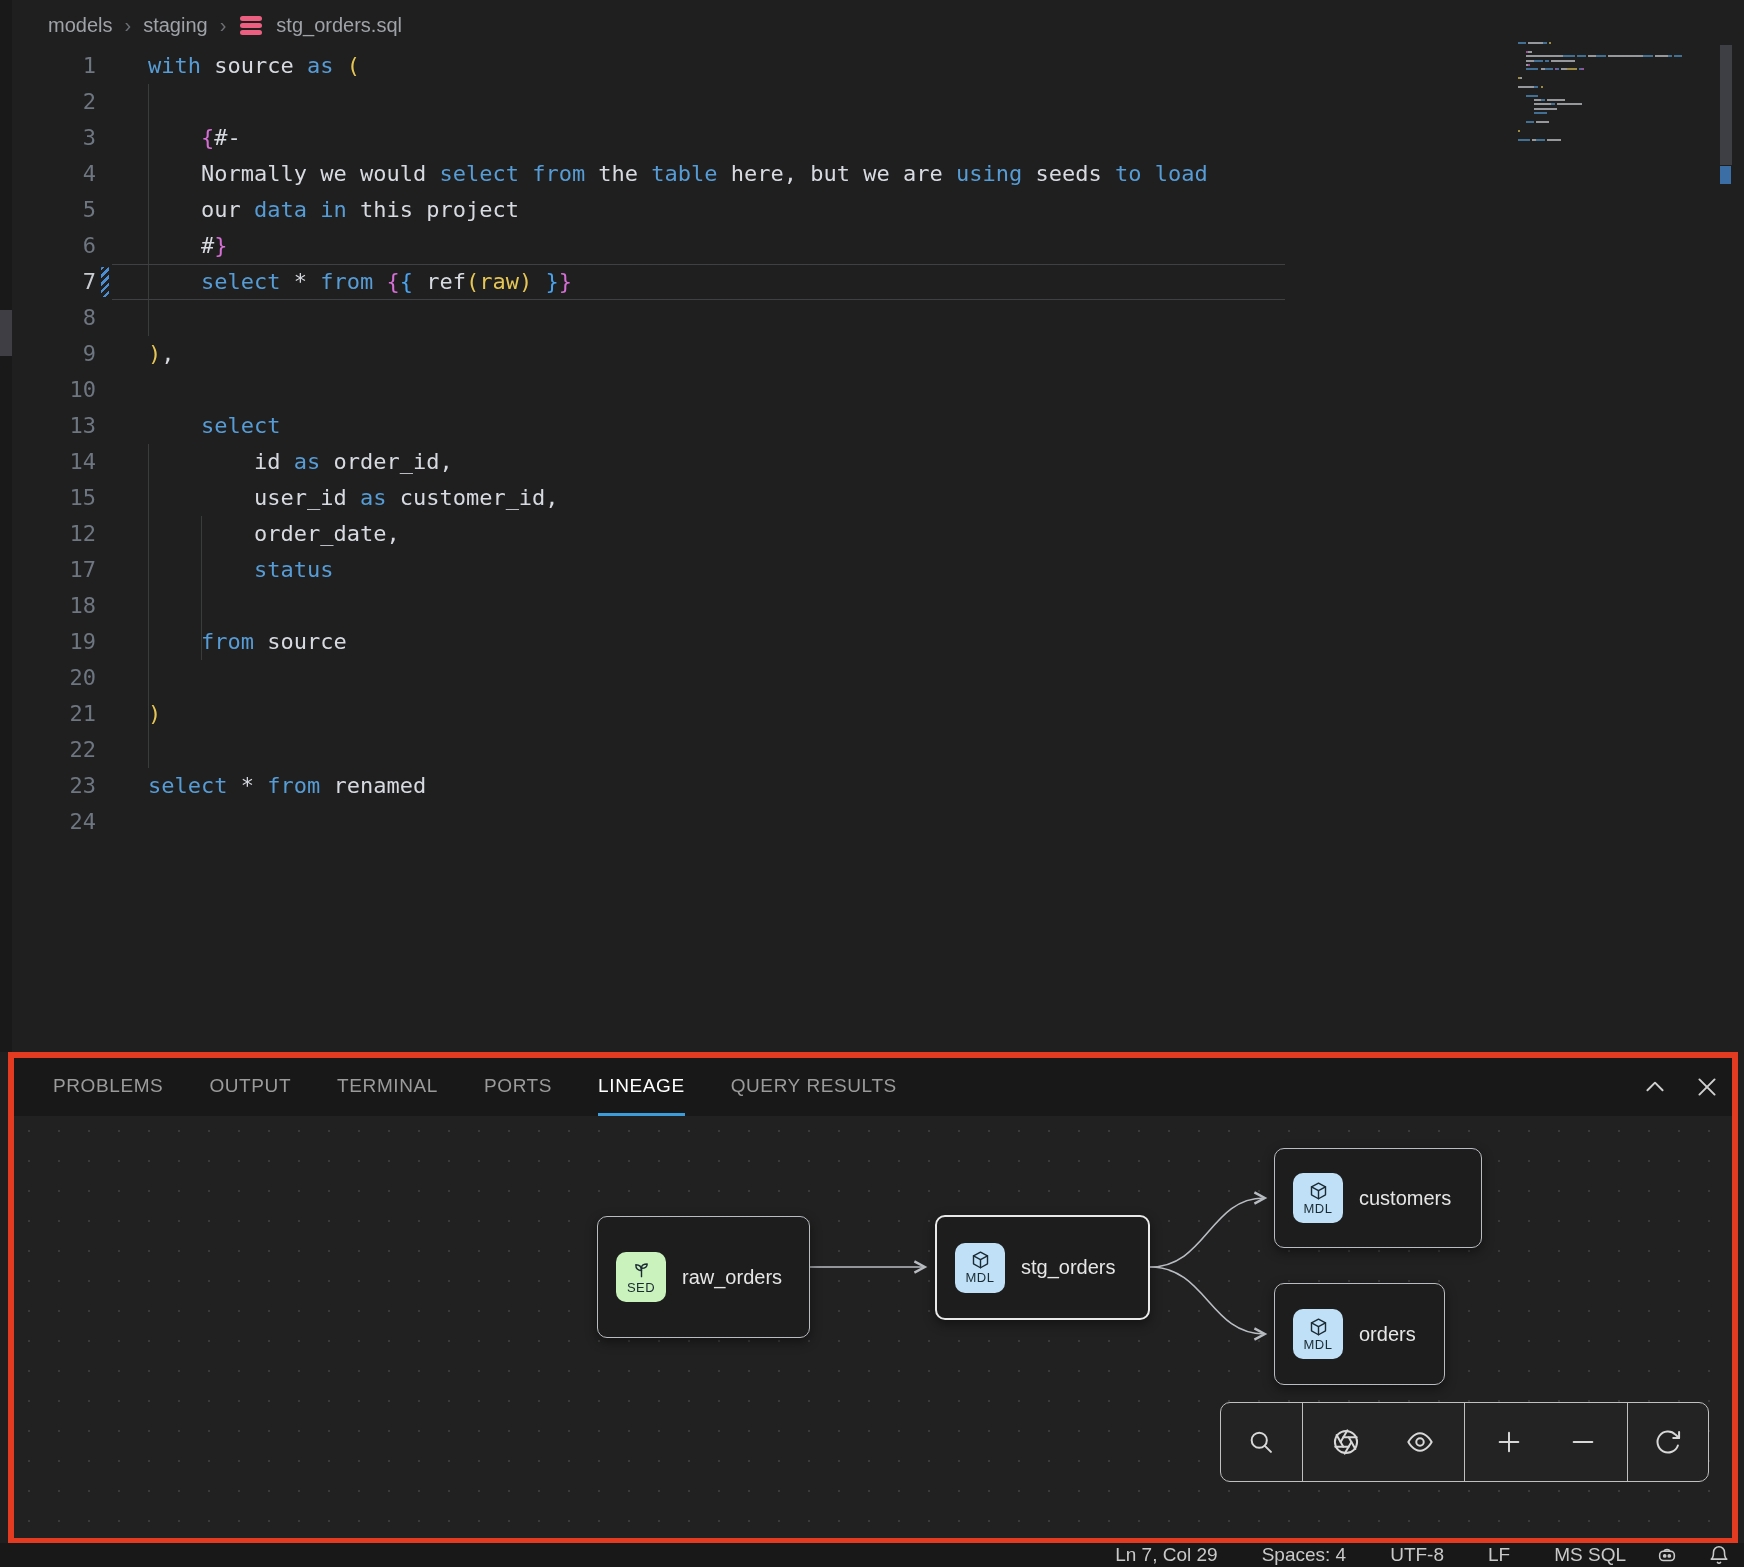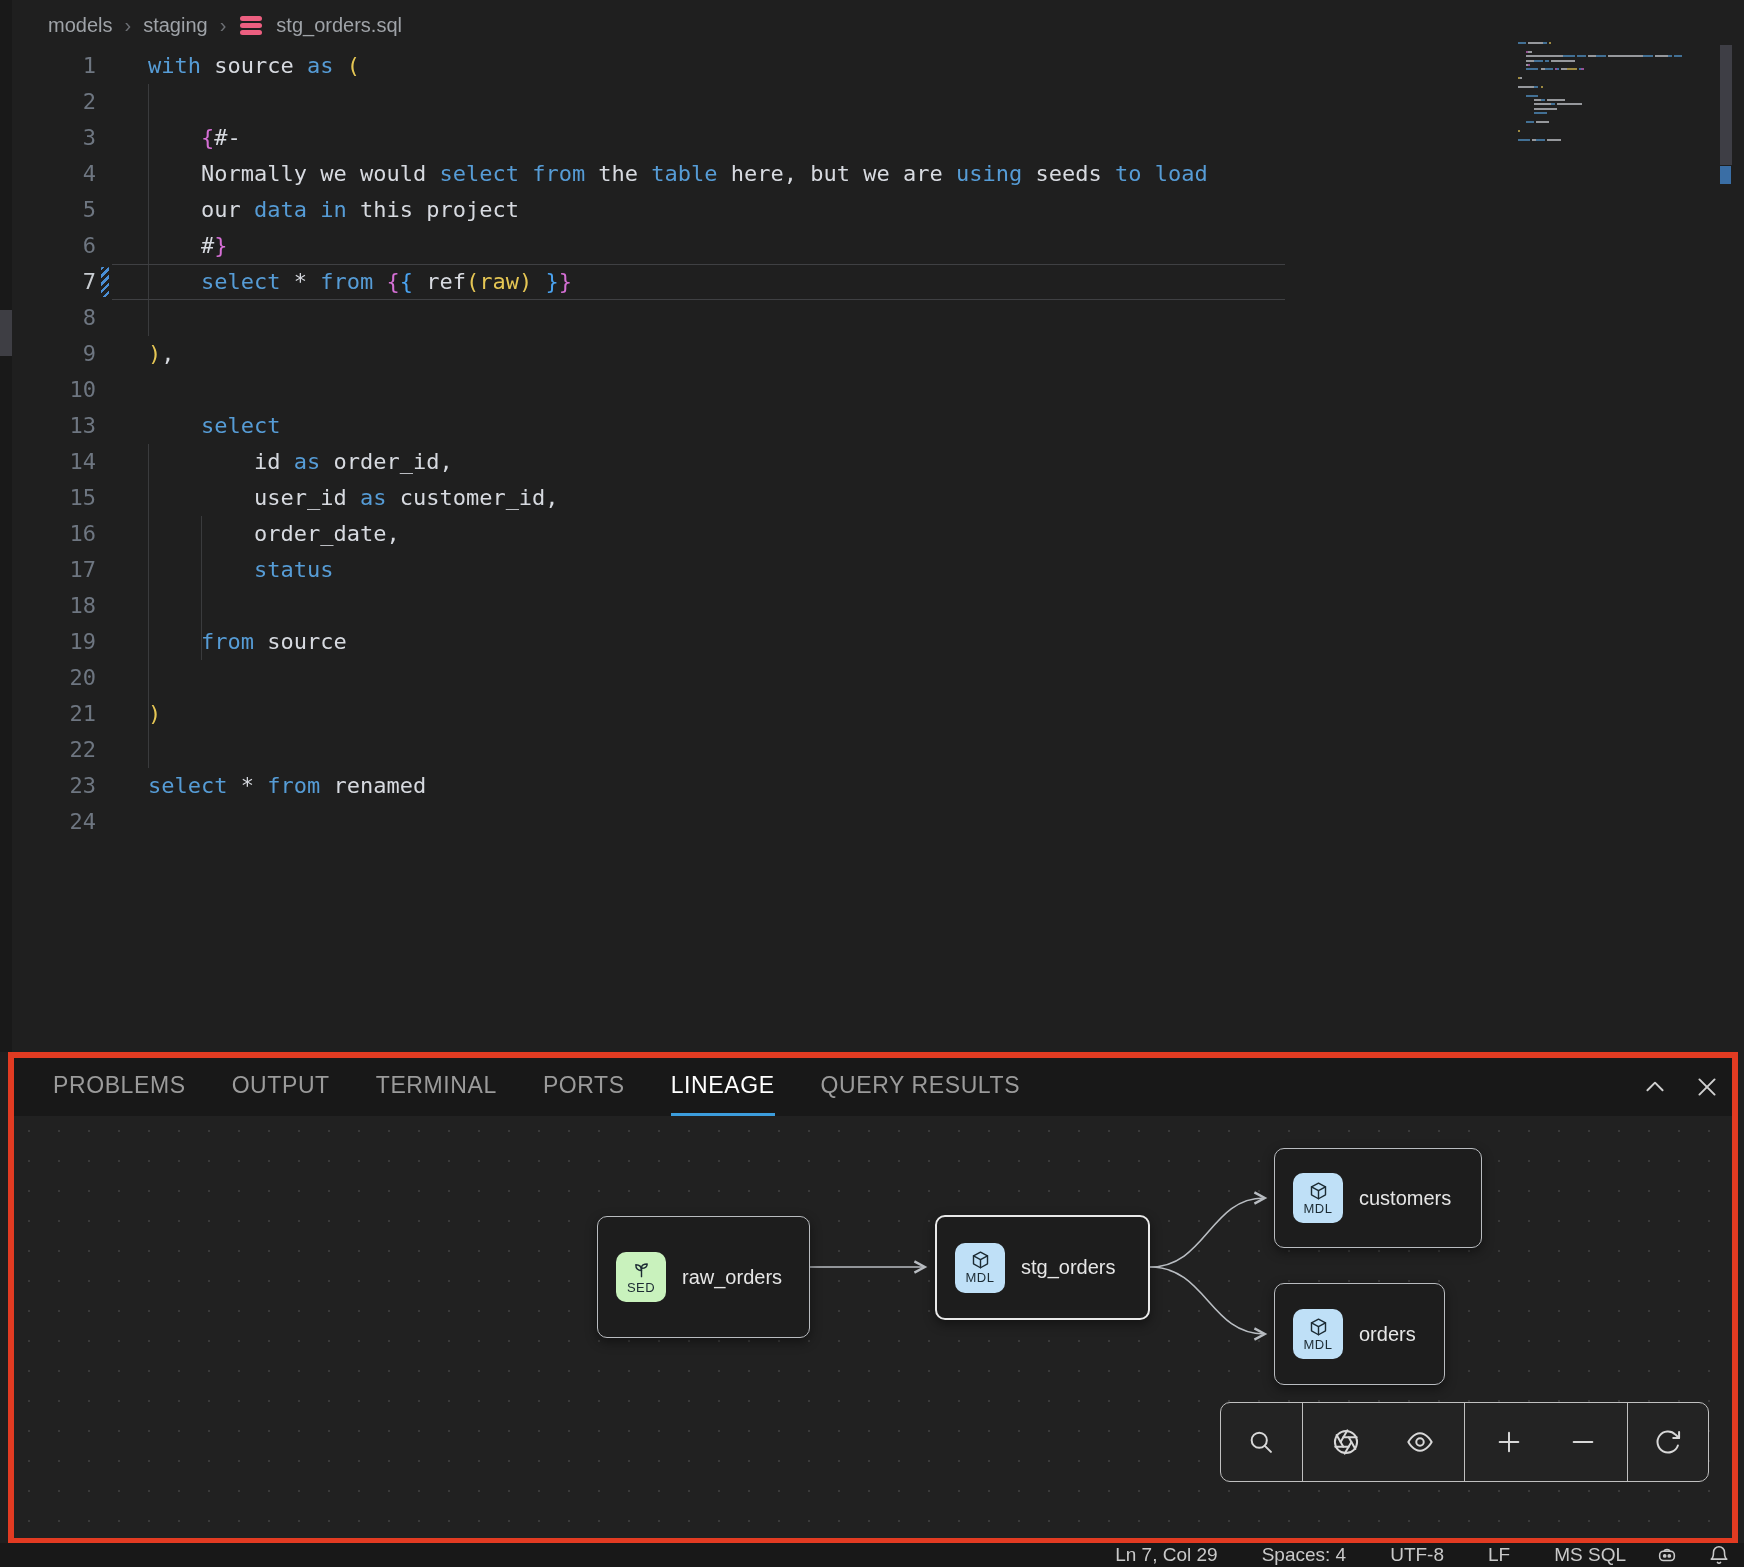--- a/index.html
+++ b/index.html
@@ -39,21 +39,21 @@
   .minimap{position:absolute;left:1518px;top:42px;width:178px;height:112px;overflow:hidden;}
   .mm-row{height:4.4px;white-space:nowrap;}
   .mm-seg{display:inline-block;height:2px;vertical-align:top;opacity:.65;}
   .vscroll-thumb{position:absolute;left:1720px;top:45px;width:12px;height:120px;background:#3e3e45;}
   .vscroll-mark{position:absolute;left:1720px;top:166px;width:11px;height:18px;background:#3a6ea5;}
 
   
   .panel{position:absolute;left:8px;top:1052px;width:1730px;height:492px;
     border:6px solid var(--annotation);background:#181818;}
   .panel-header{height:58px;display:flex;align-items:center;padding-left:39px;gap:46px;background:#181818;}
-  .tab{font-size:23px;letter-spacing:.6px;color:#9b9b9b;height:100%;display:flex;align-items:center;
+  .tab{font-size:19px;letter-spacing:.6px;color:#9b9b9b;height:100%;display:flex;align-items:center;
     border-bottom:3px solid transparent;cursor:pointer;}
   .tab.active{color:#ffffff;border-bottom-color:var(--accent);}
   .panel-header-icons{margin-left:auto;display:flex;align-items:center;gap:26px;padding-right:12px;color:#d0d0d0;}
   .hdr-icon{width:26px;height:26px;stroke:#d0d0d0;stroke-width:1.8;fill:none;stroke-linecap:round;stroke-linejoin:round;}
 
   .canvas{position:absolute;left:0;top:58px;right:0;bottom:0;background:#212121;
     background-image:radial-gradient(#3a3a3a 1.3px,transparent 1.4px);background-size:30px 30px;overflow:hidden;}
   .edges{position:absolute;left:0;top:0;width:100%;height:100%;}
 
   .node{position:absolute;background:#1d1d1d;border:1.5px solid var(--node-border);border-radius:10px;
@@ -169,21 +169,21 @@
         <div class="ln">14</div>
         <div class="marker"></div>
         <div class="txt"><span class="tok-pl">        id </span><span class="tok-kw">as</span><span class="tok-pl"> order_id,</span></div>
       </div>
       <div class="code-row">
         <div class="ln">15</div>
         <div class="marker"></div>
         <div class="txt"><span class="tok-pl">        user_id </span><span class="tok-kw">as</span><span class="tok-pl"> customer_id,</span></div>
       </div>
       <div class="code-row">
-        <div class="ln">16</div>
+        <div class="ln">12</div>
         <div class="marker"></div>
         <div class="txt"><span class="tok-pl">        order_date,</span></div>
       </div>
       <div class="code-row">
         <div class="ln">17</div>
         <div class="marker"></div>
         <div class="txt"><span class="tok-pl">        </span><span class="tok-kw">status</span></div>
       </div>
       <div class="code-row">
         <div class="ln">18</div>

